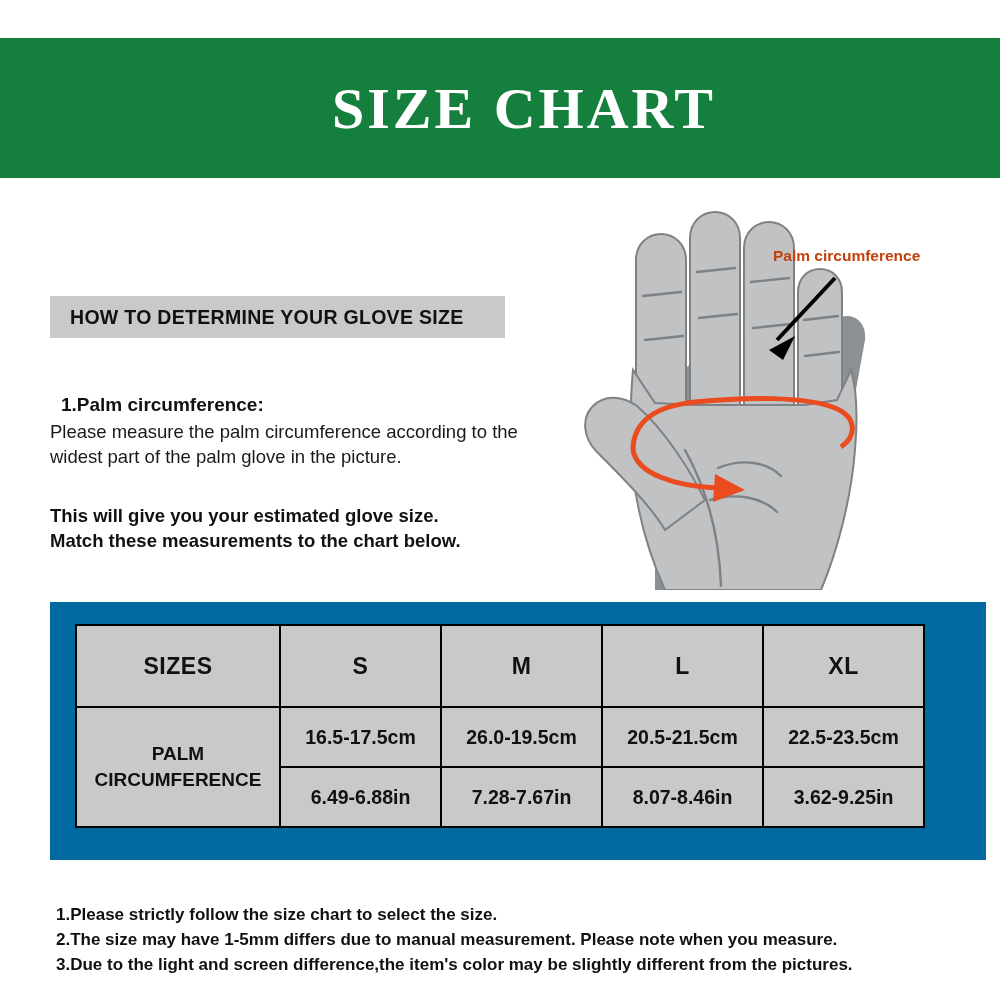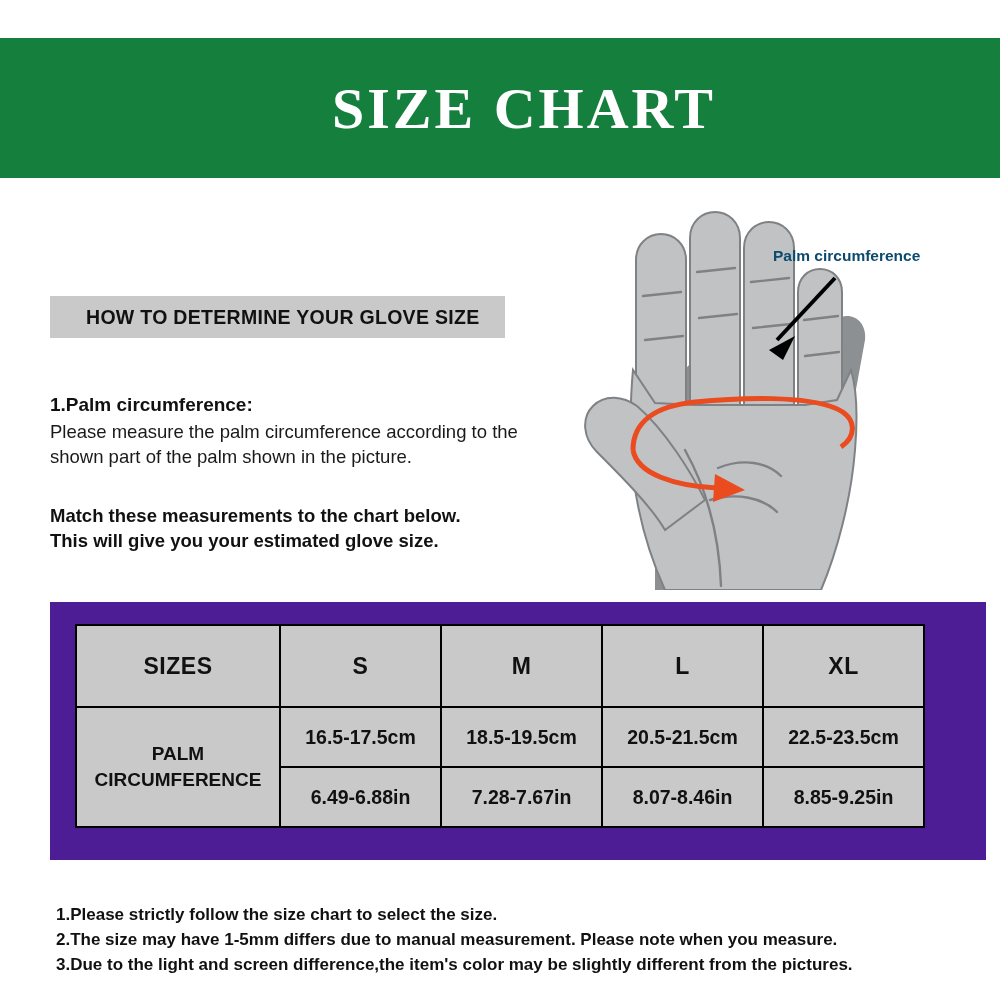--- a/index.html
+++ b/index.html
@@ -41,35 +41,36 @@
     position: absolute;
     left: 50px;
     top: 296px;
     width: 470px;
   }
   .how-to-bar {
     background: #c9c9c9;
     height: 42px;
     display: flex;
     align-items: center;
-    padding-left: 36px;
+    padding-left: 20px;
     width: 455px;
     box-sizing: border-box;
   }
   .how-to-bar-text {
     font-size: 19.5px;
     font-weight: bold;
     color: #111111;
     letter-spacing: 0.3px;
   }
   .para-1-title {
     margin-top: 56px;
     font-size: 19px;
     font-weight: bold;
     color: #111111;
+    margin-left: 11px;
   }
   .para-1-body {
     margin-top: 4px;
     font-size: 18.5px;
     color: #1a1a1a;
     line-height: 1.35;
     width: 500px;
   }
   .para-2 {
     margin-top: 34px;
@@ -87,32 +88,32 @@
     top: 200px;
     width: 470px;
     height: 390px;
   }
   .callout-label {
     position: absolute;
     left: 268px;
     top: 47px;
     font-size: 15.5px;
     font-weight: bold;
-    color: #0c4a6e;
+    color: #c2410c;
     white-space: nowrap;
   }
 
   
   .table-wrap {
     position: absolute;
     left: 50px;
     top: 602px;
     width: 936px;
     height: 258px;
-    background: #4c1d95;
+    background: #0369a1;
     box-sizing: border-box;
   }
   table.size-table {
     position: absolute;
     left: 25px;
     top: 22px;
     width: 850px;
     border-collapse: collapse;
     background: #c9c9c9;
   }
@@ -167,24 +168,24 @@
 
 <div class="header-band">
   <div class="header-title">SIZE CHART</div>
 </div>
 
 <div class="instructions">
   <div class="how-to-bar">
     <span class="how-to-bar-text">HOW TO DETERMINE YOUR GLOVE SIZE</span>
   </div>
   <div class="para-1-title">1.Palm circumference:</div>
-  <div class="para-1-body">Please measure the palm circumference according to the shown part of the palm shown in the picture.</div>
+  <div class="para-1-body">Please measure the palm circumference according to the widest part of the palm glove in the picture.</div>
   <div class="para-2">
+    <div>This will give you your estimated glove size.</div>
     <div>Match these measurements to the chart below.</div>
-    <div>This will give you your estimated glove size.</div>
   </div>
 </div>
 
 <div class="hand-figure">
   <svg width="470" height="390" viewBox="0 0 470 390">
 
     <g fill="#8d9093">
       <path d="M150 390 L150 250 C150 210 165 180 190 160 L205 150 L205 390 Z"></path>
       <path d="M330 120 C345 110 362 120 360 140 L340 250 L300 240 Z"></path>
     </g>
@@ -241,29 +242,29 @@
       <td class="hdr-cell">M</td>
       <td class="hdr-cell">L</td>
       <td class="hdr-cell">XL</td>
     </tr>
     <tr>
       <td class="row-label" rowspan="2">
         <div>PALM</div>
         <div>CIRCUMFERENCE</div>
       </td>
       <td class="val-cell">16.5-17.5cm</td>
-      <td class="val-cell">18.5-19.5cm</td>
+      <td class="val-cell">26.0-19.5cm</td>
       <td class="val-cell">20.5-21.5cm</td>
       <td class="val-cell">22.5-23.5cm</td>
     </tr>
     <tr>
       <td class="val-cell">6.49-6.88in</td>
       <td class="val-cell">7.28-7.67in</td>
       <td class="val-cell">8.07-8.46in</td>
-      <td class="val-cell">8.85-9.25in</td>
+      <td class="val-cell">3.62-9.25in</td>
     </tr>
   </tbody>
     </table>
 </div>
 
 <div class="attention">
   <div class="attention-line">1.Please strictly follow the size chart to select the size.</div>
   <div class="attention-line">2.The size may have 1-5mm differs due to manual measurement. Please note when you measure.</div>
   <div class="attention-line">3.Due to the light and screen difference,the item's color may be slightly different from  the pictures.</div>
 </div>

